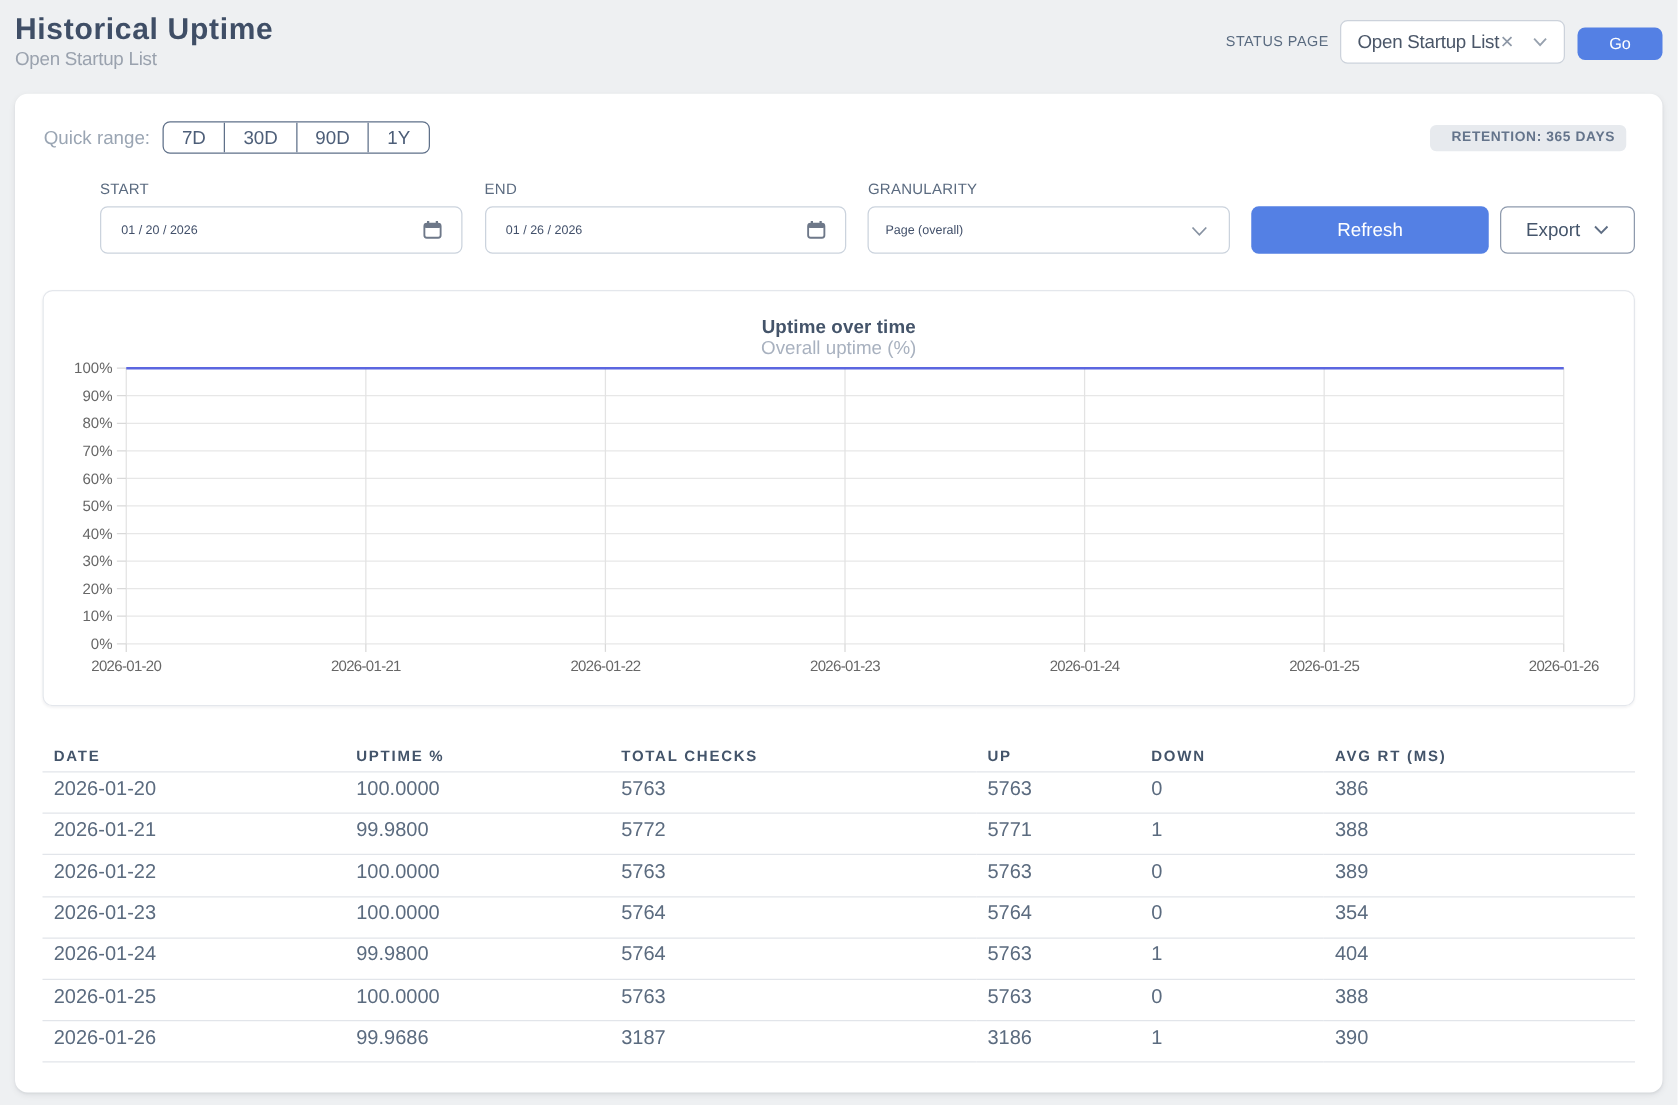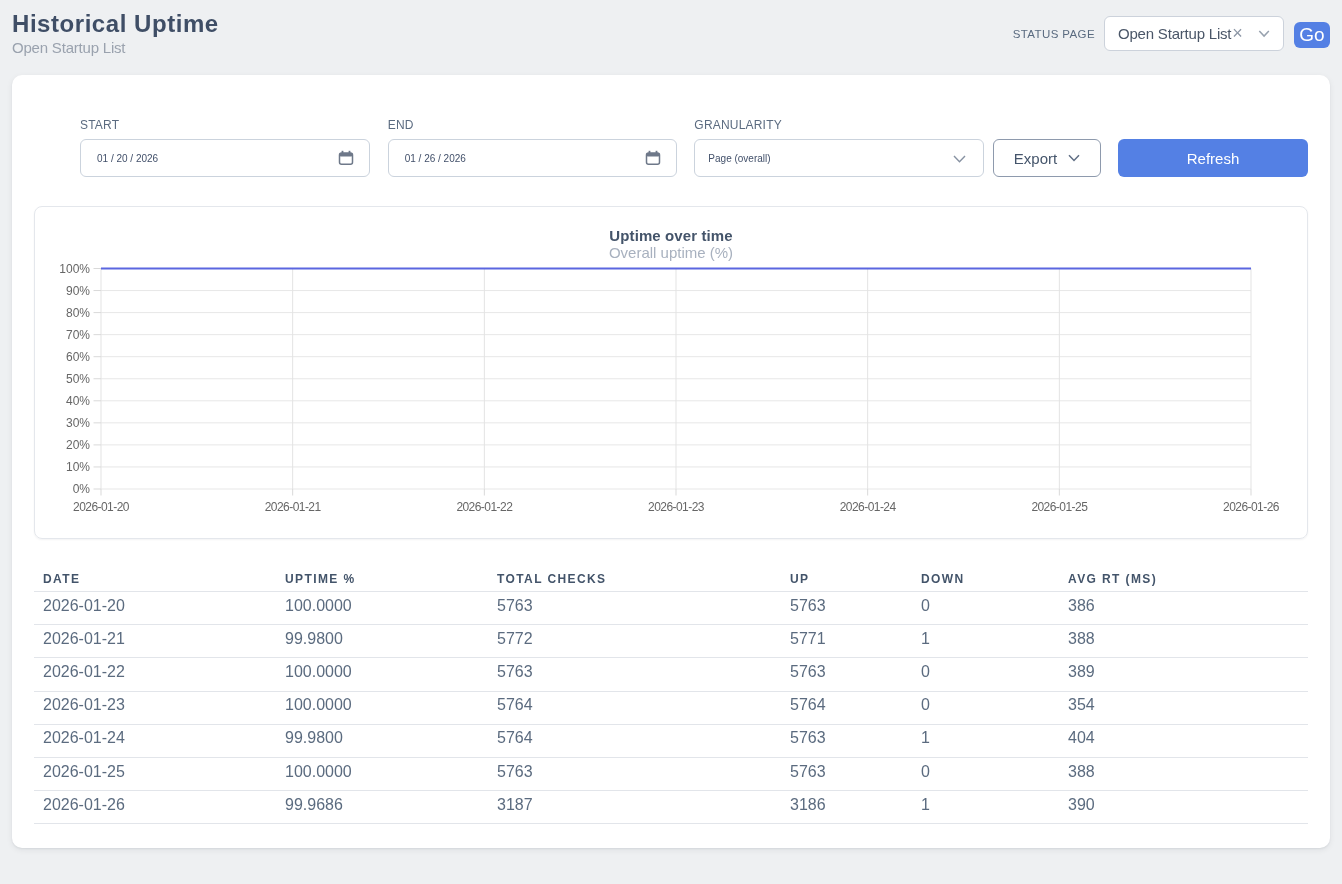--- a/index.html
+++ b/index.html
@@ -18,22 +18,22 @@
 .sub { font-size:15px; color:#9aa2ae; margin-top:1px; letter-spacing:-0.2px; }
 .topright { display:flex; align-items:center; margin-top:6px; }
 .splabel { font-size:11.5px; color:#5a6b80; letter-spacing:0.4px; }
 .spselect {
   margin-left:9px; width:180px; height:35px; background:#fff; border:1px solid #ccd2db; border-radius:6px;
   display:flex; align-items:center; padding:0 13px; font-size:15px; color:#4a5668; letter-spacing:-0.2px; white-space:nowrap;
 }
 .spselect .x { color:#8d97a6; margin-left:1px; font-size:18px; letter-spacing:0; }
 .spselect svg { margin-left:15px; }
 .gobtn {
-  margin-left:10px; width:36px; height:26px; background:#5480e4; color:#fff;
-  border-radius:6px; font-size:19px; display:flex; align-items:center; justify-content:center;
+  margin-left:10px; width:68px; height:26px; background:#5480e4; color:#fff;
+  border-radius:6px; font-size:13px; display:flex; align-items:center; justify-content:center;
   position:relative; top:1px;
 }
 .card {
   margin:0 12px; background:#fff; border-radius:10px;
   box-shadow:0 1px 2px rgba(16,24,40,.06), 0 2px 6px rgba(16,24,40,.07);
   padding:22px 22px 24px 22px;
 }
 .row1 { display:flex; align-items:center; height:26px; }
 .qr-label { font-size:15px; color:#9aa5b3; margin-right:10px; margin-left:1px; }
 .seg { display:flex; border:1px solid #5f7089; border-radius:6px; overflow:hidden; height:26px; }
@@ -95,20 +95,30 @@
     <div class="splabel">STATUS PAGE</div>
     <div class="spselect">Open Startup List<span class="x">×</span>
       <svg width="14" height="9" viewBox="0 0 14 9">
           <path d="M1.5 1.5 L7 7.5 L12.5 1.5" fill="none" stroke="#97a1ae" stroke-width="1.7"></path>
         </svg>
     </div>
     <div class="gobtn">Go</div>
   </div>
 </div>
 <div class="card">
+  <div class="row1">
+    <div class="qr-label">Quick range:</div>
+    <div class="seg">
+        <div>7D</div>
+        <div>30D</div>
+        <div>90D</div>
+        <div>1Y</div>
+      </div>
+    <div class="badge">RETENTION: 365 DAYS</div>
+  </div>
   <div class="row2">
     <div class="field" style="width:305px;">
       <div class="flabel">START</div>
       <div class="finput">01 / 20 / 2026
         <svg class="cal" width="16" height="16" viewBox="0 0 16 16">
             <rect x="3.6" y="0.8" width="1.8" height="3.4" fill="#6e7889"></rect>
             <rect x="10.6" y="0.8" width="1.8" height="3.4" fill="#6e7889"></rect>
             <rect x="1.5" y="3" width="13" height="11.2" rx="2" fill="none" stroke="#6e7889" stroke-width="1.5"></rect>
             <rect x="1.5" y="3" width="13" height="3.4" rx="1.5" fill="#6e7889"></rect>
           </svg>
@@ -126,29 +136,29 @@
       </div>
     </div>
     <div class="field" style="width:305px; margin-left:17px;">
       <div class="flabel">GRANULARITY</div>
       <div class="finput" style="padding-left:13px;">Page (overall)
         <svg class="chev" width="13" height="8" viewBox="0 0 13 8">
             <path d="M1 1 L6.5 6.8 L12 1" fill="none" stroke="#8792a2" stroke-width="1.4"></path>
           </svg>
       </div>
     </div>
+    <div class="btnrow" style="margin-left:17px;">
+        <div class="refresh">Refresh</div>
+      </div>
     <div class="btnrow" style="margin-left:9px;">
         <div class="export">Export
       <svg width="12" height="8" viewBox="0 0 12 8">
             <path d="M1 1.2 L6 6.4 L11 1.2" fill="none" stroke="#5f6e84" stroke-width="1.5"></path>
           </svg>
     </div>
-      </div>
-    <div class="btnrow" style="margin-left:17px;">
-        <div class="refresh">Refresh</div>
       </div>
   </div>
   <div class="chartcard">
     <div class="charthead">
       <div class="charttitle">Uptime over time</div>
       <div class="chartright">Overall uptime (%)</div>
     </div>
     <svg id="chart" width="1272" height="331" viewBox="0 0 1272 331" style="position:absolute; left:0; top:0;">
 <line x1="66" y1="61.50" x2="1216" y2="61.50" stroke="#e7e7e7" stroke-width="1"></line>
 <line x1="66" y1="83.55" x2="1216" y2="83.55" stroke="#e7e7e7" stroke-width="1"></line>

